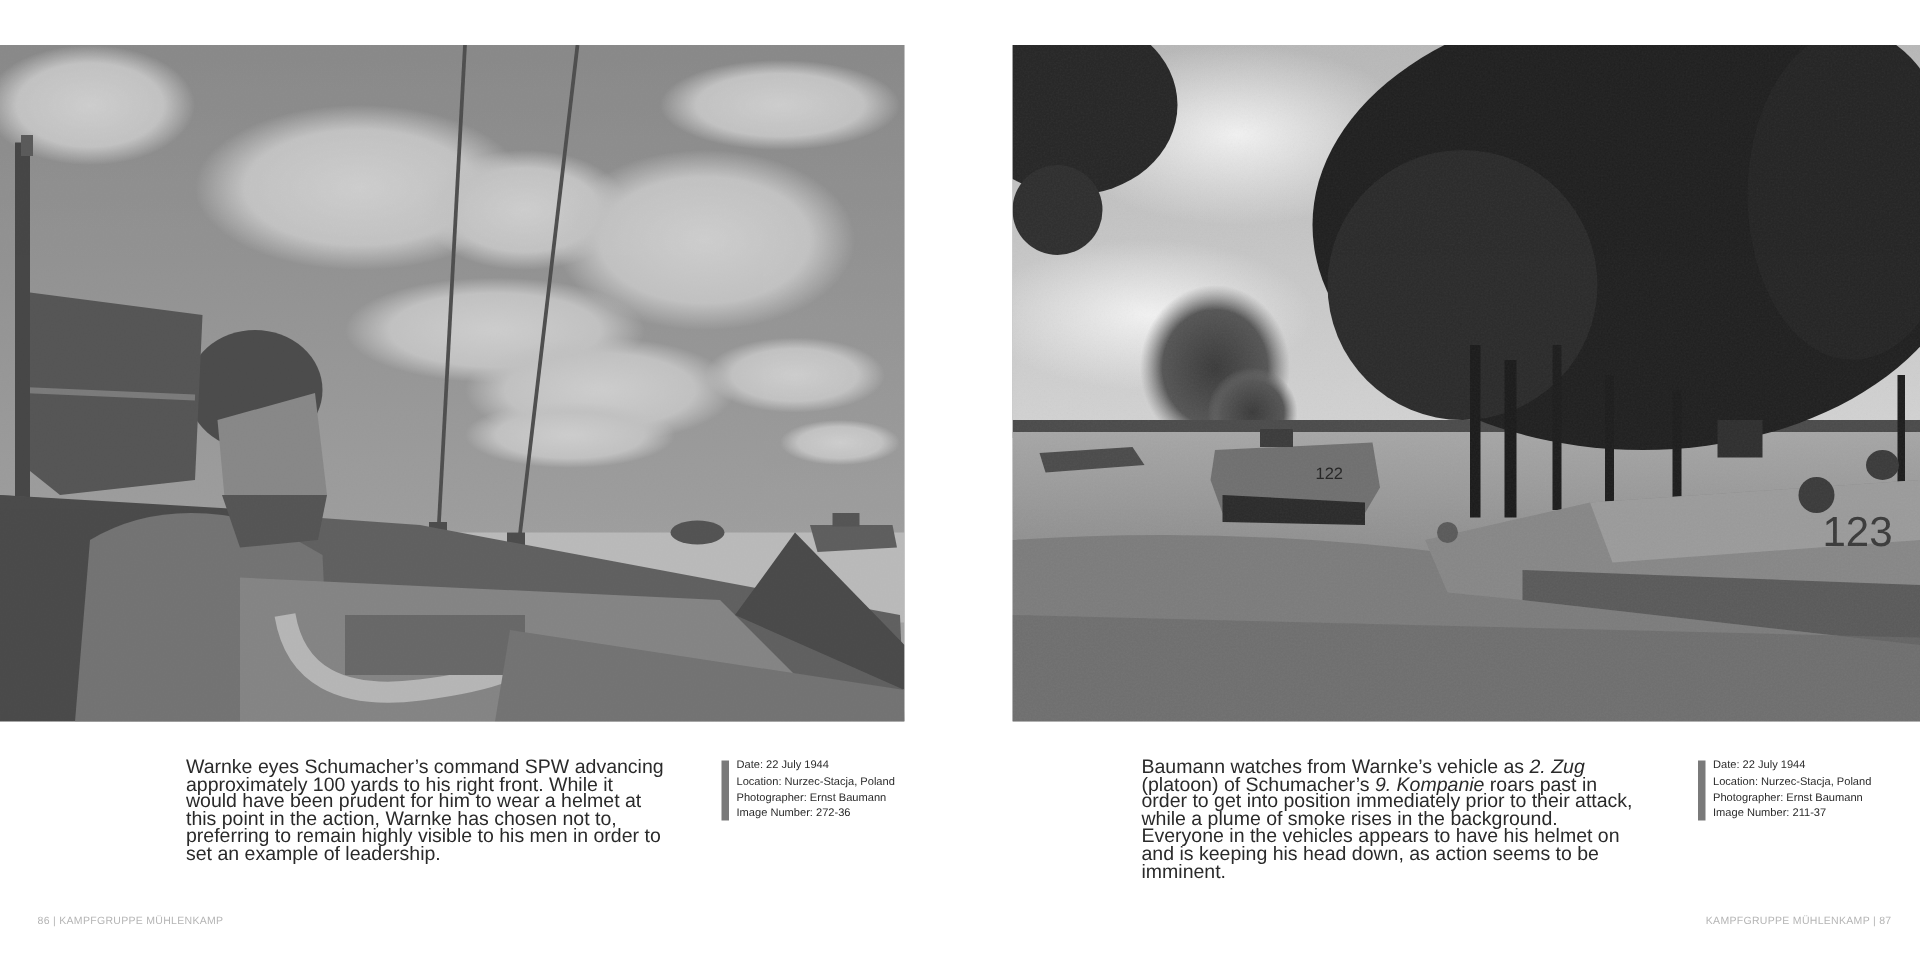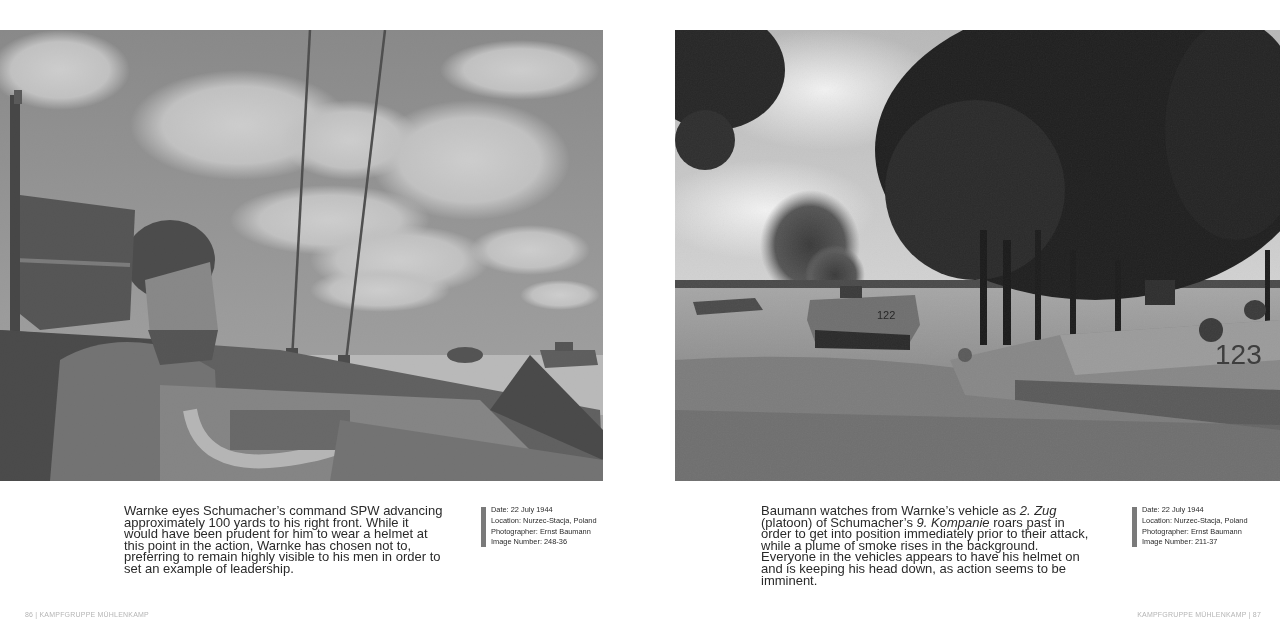--- a/index.html
+++ b/index.html
@@ -105,21 +105,21 @@
       </svg>
     </div>
 
     <div class="caption caption-left">Warnke eyes Schumacher’s command SPW advancing approximately 100 yards to his right front. While it would have been prudent for him to wear a helmet at this point in the action, Warnke has chosen not to, preferring to remain highly visible to his men in order to set an example of leadership.</div>
 
     <div class="meta meta-left">
       <div class="bar"></div>
       <div>Date: 22 July 1944</div>
       <div>Location: Nurzec-Stacja, Poland</div>
       <div>Photographer: Ernst Baumann</div>
-      <div>Image Number: 248-36</div>
+      <div>Image Number: 272-36</div>
     </div>
 
     <div class="folio folio-left">86  |  KAMPFGRUPPE MÜHLENKAMP</div>
   </div>
 
   <div class="page page-right">
     <div class="photo photo-right">
       <svg viewBox="0 0 605 451" preserveAspectRatio="none">
         <defs>
           <linearGradient id="skyR" x1="0" y1="0" x2="0" y2="1">

